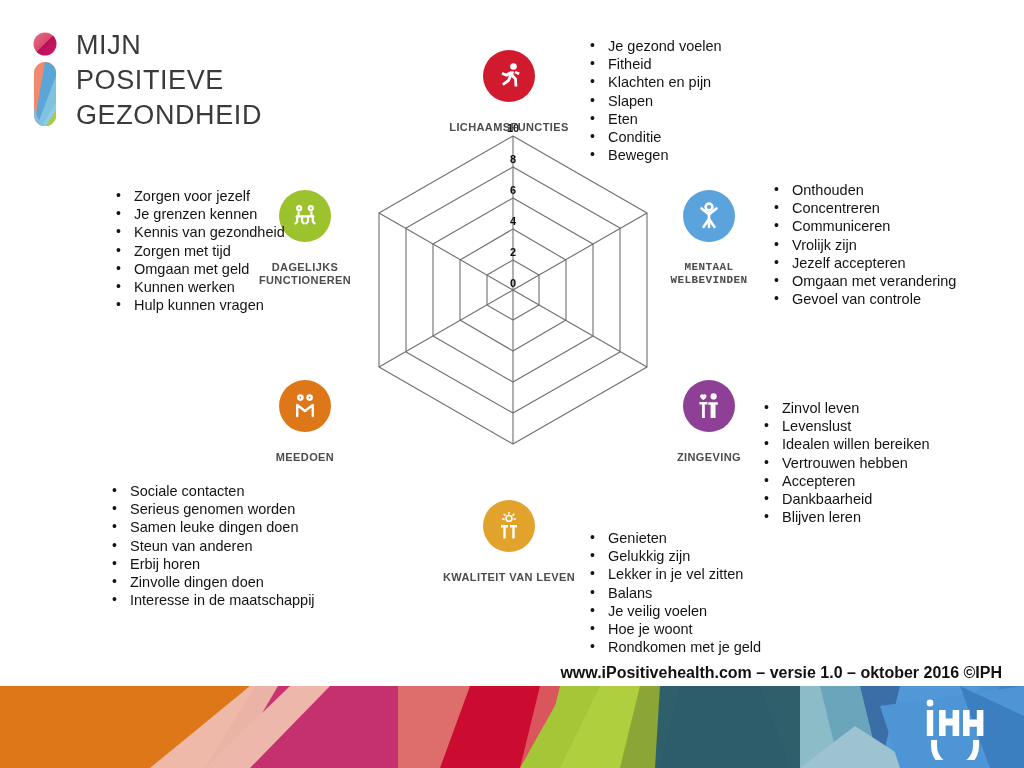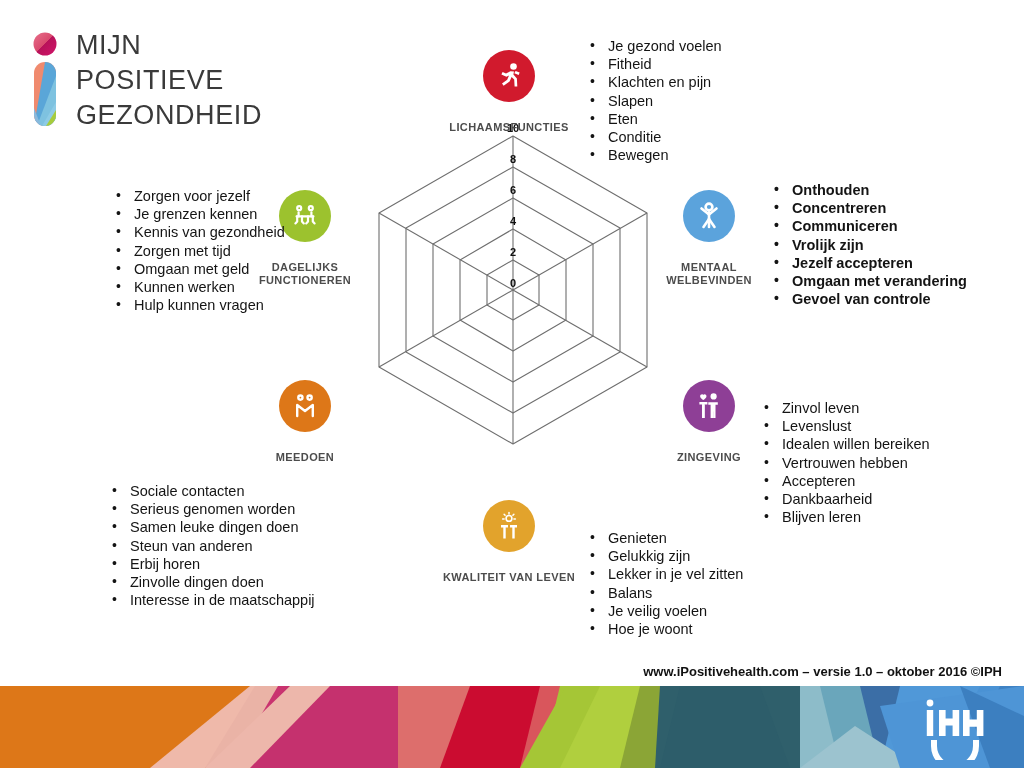--- a/index.html
+++ b/index.html
@@ -48,21 +48,21 @@
     font-size:14.5px;line-height:18.2px;color:#141414;white-space:nowrap;
   }
   .aspects li:before{
     content:"\2022";position:absolute;left:4px;top:-1px;
     font-size:14px;color:#141414;
   }
 
   
   #footer-text{
     position:absolute;right:22px;top:664px;
-    font-size:13px;font-weight:bold;color:#111;white-space:nowrap;
+    font-size:16px;font-weight:bold;color:#111;white-space:nowrap;
   }
   #band{position:absolute;left:0;top:686px;width:1024px;height:82px;overflow:hidden;}
   #band svg{display:block;}
   #iph{position:absolute;right:36px;top:698px;width:66px;height:62px;}
 </style>
 </head>
 <body>
 
 <div id="page">
 
@@ -137,21 +137,21 @@
     <div class="dom-circle" style="background:#d11a2d;">
       <svg width="32" height="32" viewBox="0 0 32 32" fill="#fff">
         <circle cx="20.5" cy="6.5" r="3.3"></circle>
         <path d="M17.4,11.2 L13.0,13.6 L9.6,12.0 L8.4,14.4 L13.4,16.8 L16.0,15.4 L14.2,19.8 L9.0,23.6 L10.6,25.8 L16.6,21.4 L18.6,16.9 L21.2,19.6 L21.6,26.6 L24.3,26.5 L23.9,18.6 L20.4,14.6 L21.0,11.6 Z"></path>
         <path d="M22.6,11.0 L26.6,12.6 L25.7,15.0 L21.3,13.2 Z"></path>
       </svg>
     </div>
     <div class="dom-label">LICHAAMSFUNCTIES</div>
   </div>
 
-  <div class="domain" style="left:634px;top:190px;">
+  <div class="domain" style="left:634px;top:190px;font-family:Liberation Mono, monospace;">
     <div class="dom-circle" style="background:#5ba3dc;">
       <svg width="32" height="32" viewBox="0 0 32 32" fill="none" stroke="#fff" stroke-width="2.6" stroke-linecap="round">
         <circle cx="16" cy="7" r="3.4" fill="none"></circle>
         <path d="M16,12.2 L16,27"></path>
         <path d="M16,14.6 L8.5,8.5"></path>
         <path d="M16,14.6 L23.5,8.5"></path>
         <path d="M16,19 L10.5,27"></path>
         <path d="M16,19 L21.5,27"></path>
       </svg>
     </div>
@@ -228,21 +228,21 @@
       <li>Je gezond voelen</li>
       <li>Fitheid</li>
       <li>Klachten en pijn</li>
       <li>Slapen</li>
       <li>Eten</li>
       <li>Conditie</li>
       <li>Bewegen</li>
     </ul>
   </div>
 
-  <div class="aspects" style="left:762px;top:173px;font-weight:bold;">
+  <div class="aspects" style="left:762px;top:173px;">
     <ul>
       <li>Onthouden</li>
       <li>Concentreren</li>
       <li>Communiceren</li>
       <li>Vrolijk zijn</li>
       <li>Jezelf accepteren</li>
       <li>Omgaan met verandering</li>
       <li>Gevoel van controle</li>
     </ul>
   </div>
@@ -260,20 +260,21 @@
   </div>
 
   <div class="aspects" style="left:578px;top:521px;">
     <ul>
       <li>Genieten</li>
       <li>Gelukkig zijn</li>
       <li>Lekker in je vel zitten</li>
       <li>Balans</li>
       <li>Je veilig voelen</li>
       <li>Hoe je woont</li>
+      <li>Rondkomen met je geld</li>
     </ul>
   </div>
 
   <div class="aspects" style="left:100px;top:474px;">
     <ul>
       <li>Sociale contacten</li>
       <li>Serieus genomen worden</li>
       <li>Samen leuke dingen doen</li>
       <li>Steun van anderen</li>
       <li>Erbij horen</li>

